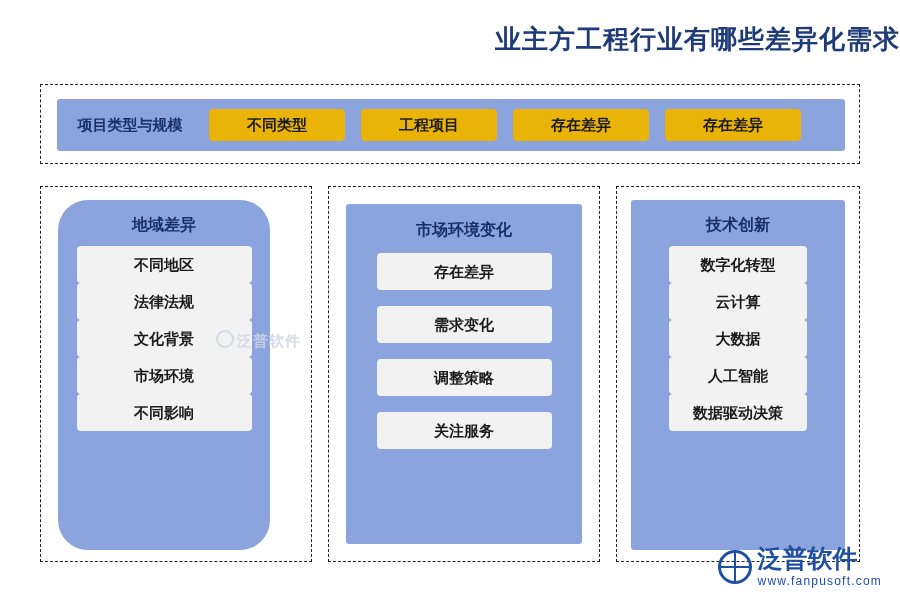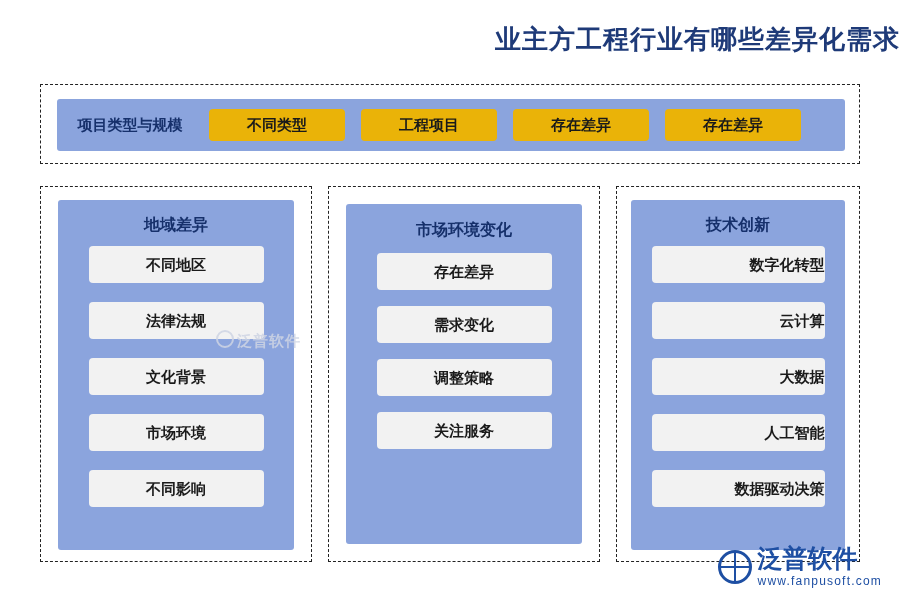--- a/index.html
+++ b/index.html
@@ -86,21 +86,21 @@
   .col-1 { left: 40px;  width: 272px; }
   .col-2 { left: 328px; width: 272px; }
   .col-3 { left: 616px; width: 244px; }
 
   .panel {
     position: absolute;
     background: #8ba4dd;
     border-radius: 3px;
     box-sizing: border-box;
   }
-  .panel-1 { left: 17px; top: 13px; width: 236px; height: 350px; }
+  .panel-1 { left: 17px; top: 13px; width: 212px; height: 350px; border-radius: 30px; }
   .panel-2 { left: 17px; top: 17px; width: 236px; height: 340px; }
   .panel-3 { left: 14px; top: 13px; width: 214px; height: 350px; }
 
   .panel-title {
     text-align: center;
     color: #16306b;
     font-size: 16px;
     font-weight: bold;
     margin-top: 15px;
     margin-bottom: 10px;
@@ -112,25 +112,24 @@
   }
   .item {
     background: #f2f2f2;
     border-radius: 4px;
     height: 37px;
     line-height: 37px;
     text-align: center;
     font-size: 15px;
     font-weight: bold;
     color: #1a1a1a;
-    margin-bottom: 19px;
   }
   .panel-1 .item { width: 175px; }
   .panel-2 .item { width: 175px; margin-bottom: 16px; }
-  .panel-3 .item { width: 173px; text-align: right; }
+  .panel-3 .item { width: 138px; }
   .panel-2 .panel-title { margin-top: 16px; margin-bottom: 12px; font-family: Liberation Serif, serif; }
 
   
   .wm-center {
     position: absolute;
     left: 216px;
     top: 330px;
     font-size: 15px;
     color: #cfd5e4;
     font-weight: bold;

